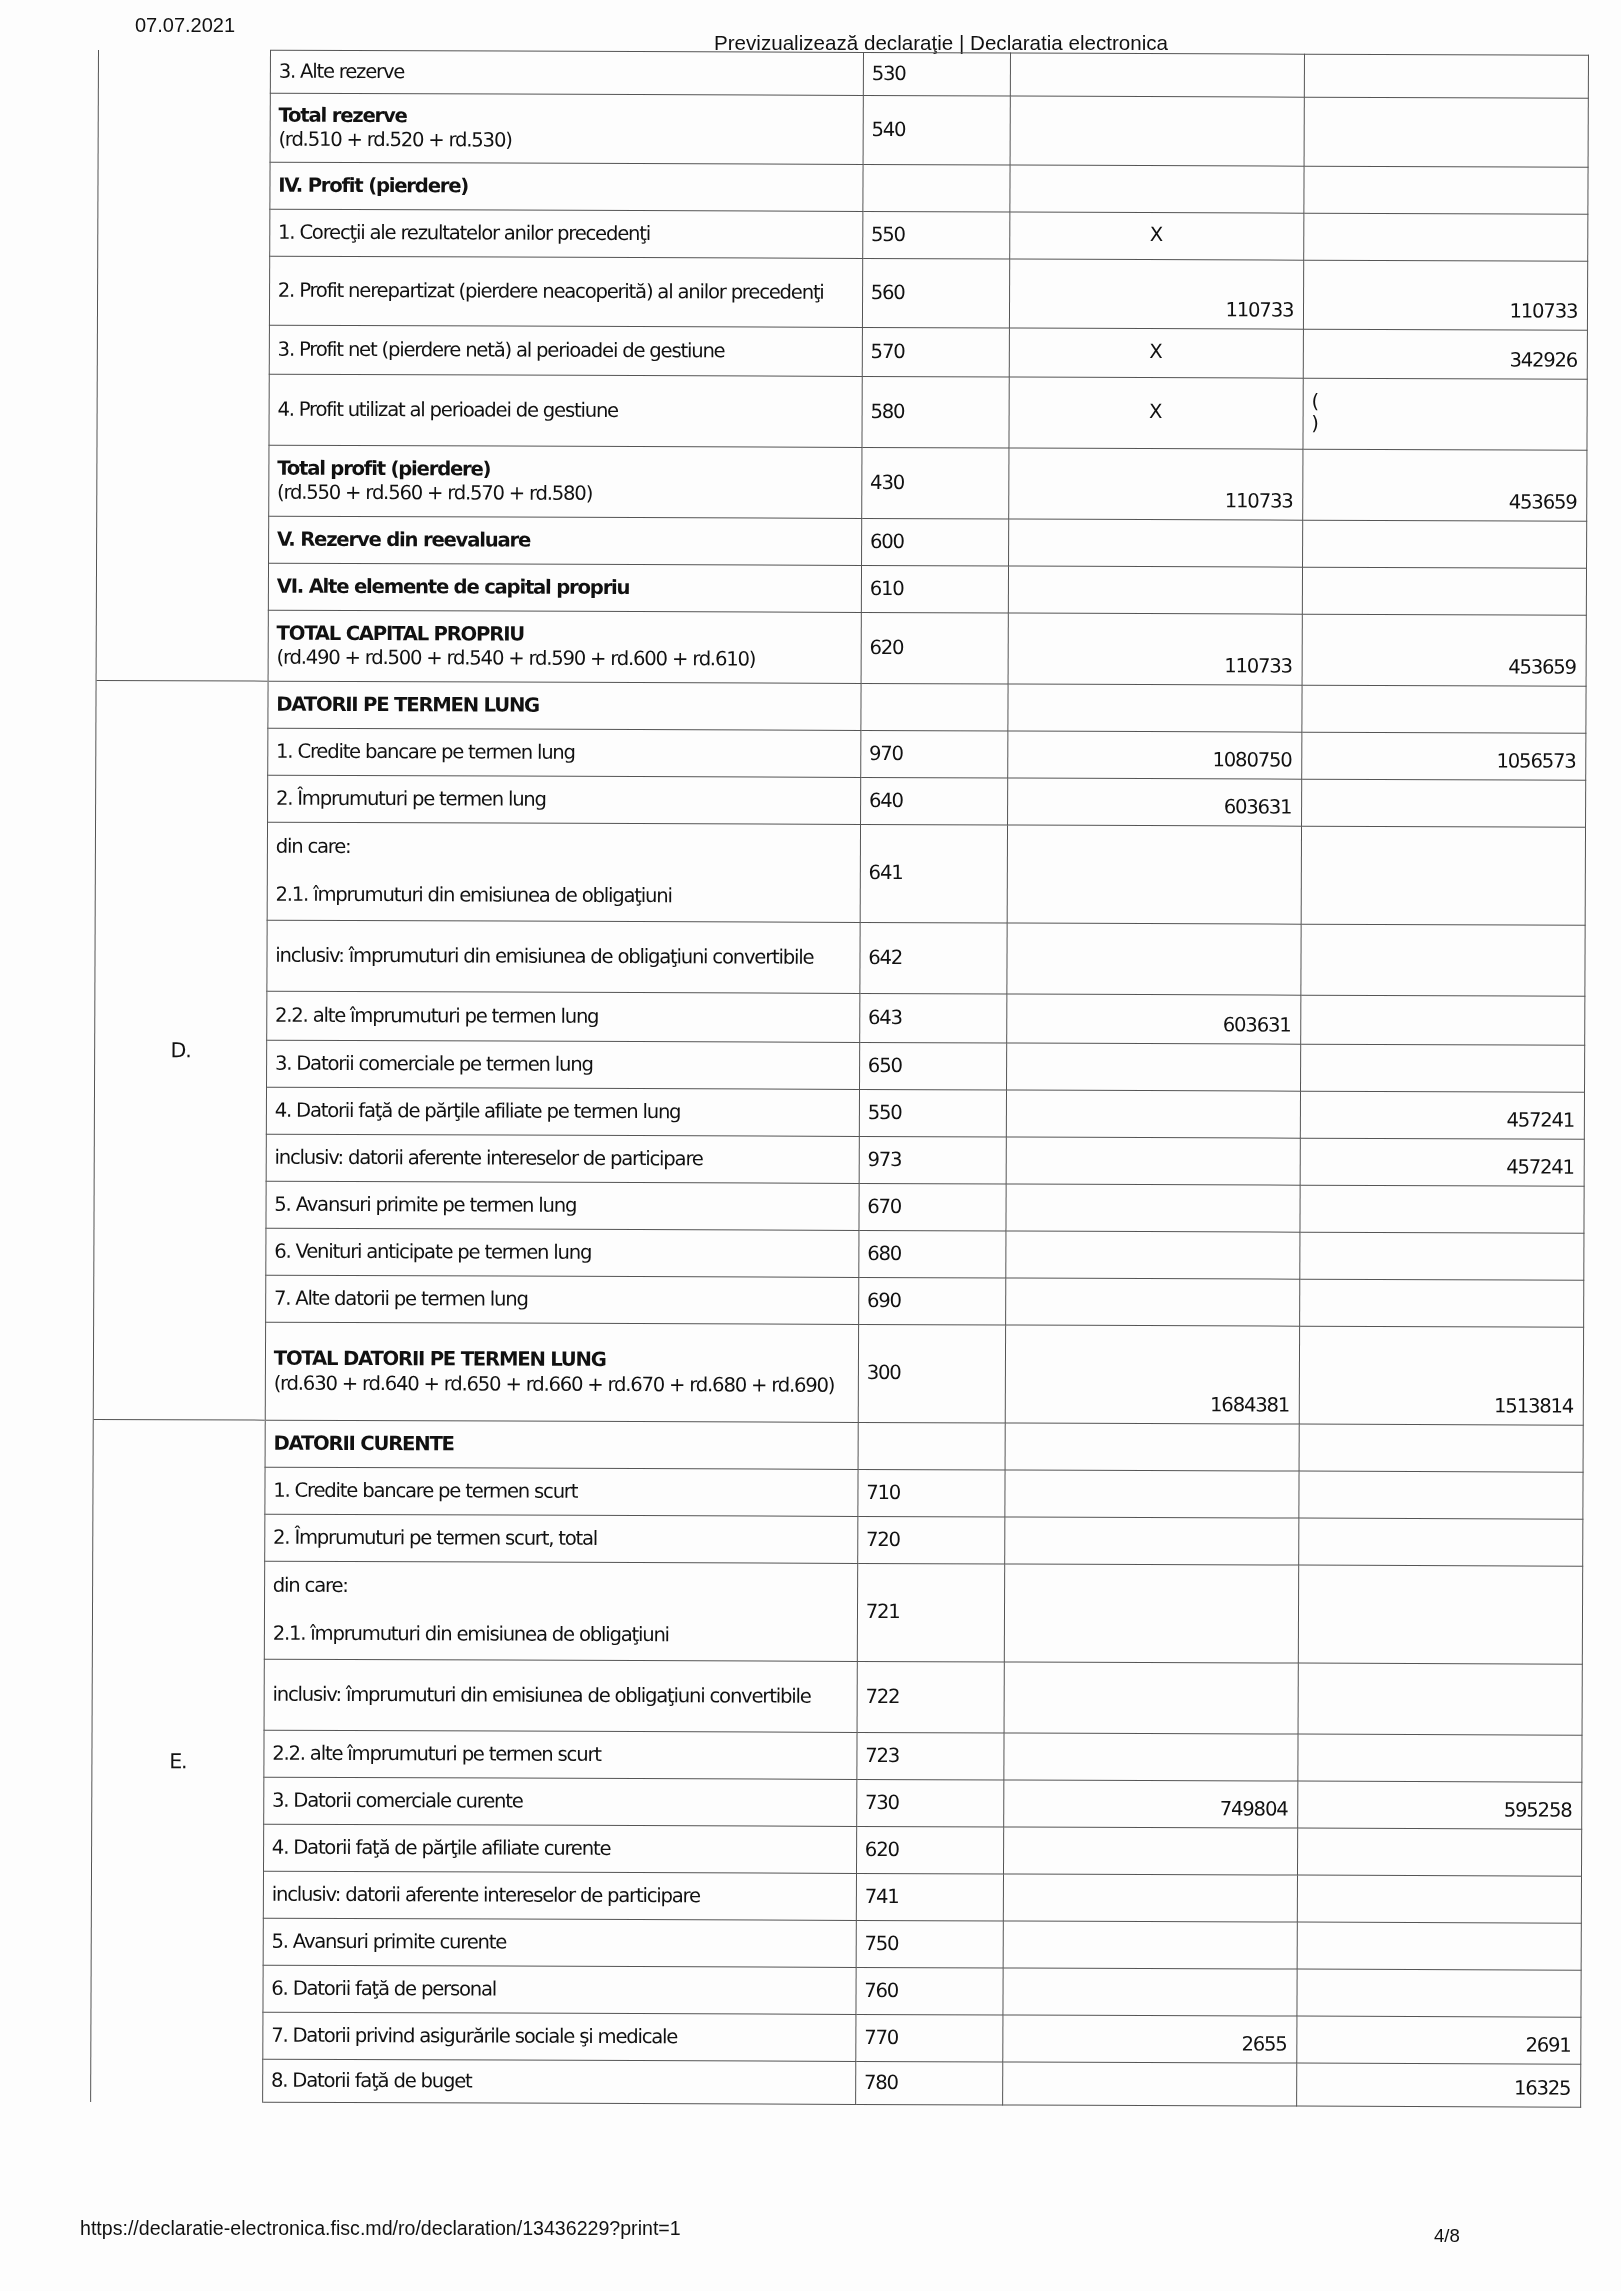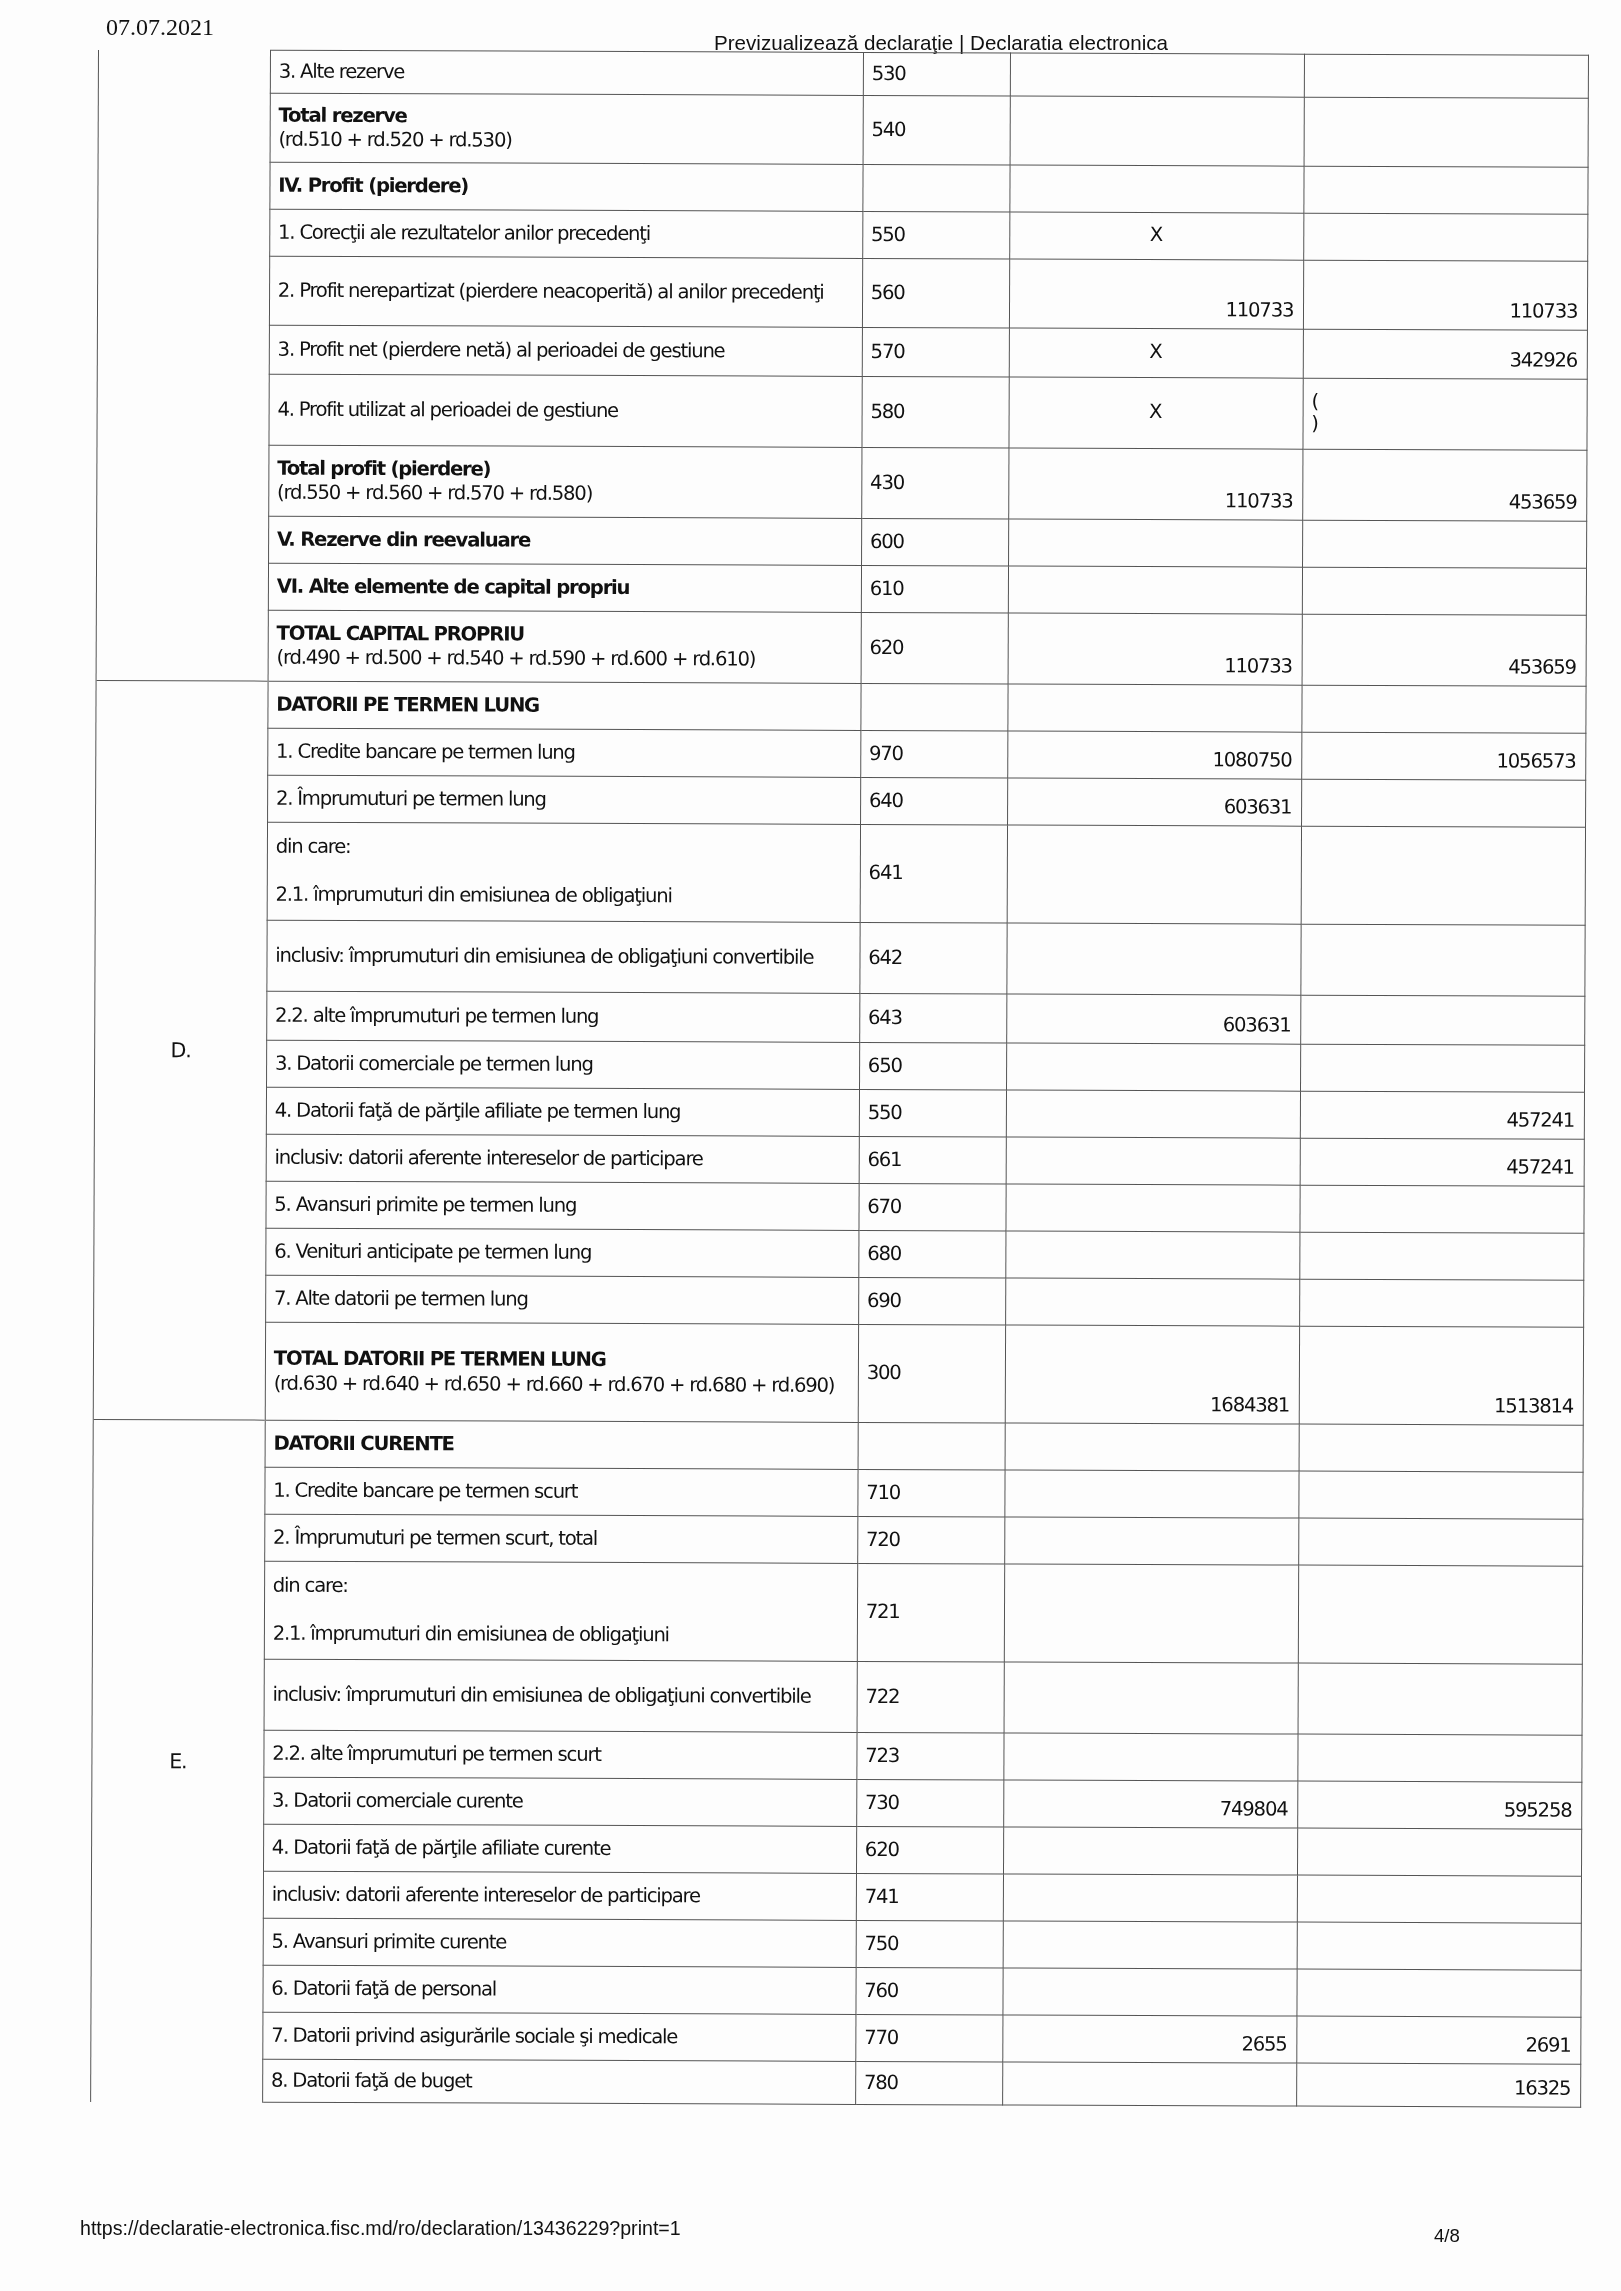--- a/index.html
+++ b/index.html
@@ -1,20 +1,20 @@
 <!DOCTYPE html>
 <html><head>
 <meta charset="utf-8">
 <style>
   html, body { margin:0; padding:0; }
   body {
     width:1621px; height:2292px; background:#fdfdfd; position:relative; overflow:hidden;
     font-family:"Liberation Sans", sans-serif; color:#111;
   }
-  .hdr-date { position:absolute; left:106px; top:13.7px; font-size:24px;font-family:Liberation Serif, serif; }
+  .hdr-date { position:absolute; left:135px; top:13.7px; font-size:20px; }
   .hdr-title { position:absolute; left:714px; top:31px; font-size:20.6px; }
   .footer-url { position:absolute; left:80px; top:2217px; font-size:19.6px; }
   .footer-page { position:absolute; left:1434px; top:2225px; font-size:18.6px; }
 
   .sheet {
     position:absolute; left:98px; top:49px; width:1490px;
     transform: rotate(0.22deg); transform-origin: 0 0;
   }
   table { border-collapse:collapse; width:1490px; table-layout:fixed; }
   td {
@@ -211,21 +211,21 @@
             <span class="sub">4. Datorii faţă de părţile afiliate pe termen lung</span>
           </td>
           <td class="code">550</td>
           <td class="val"></td>
           <td class="val">457241</td>
         </tr>
         <tr style="height: 47px;">
           <td>
             <span class="sub">inclusiv: datorii aferente intereselor de participare</span>
           </td>
-          <td class="code">661</td>
+          <td class="code">973</td>
           <td class="val"></td>
           <td class="val">457241</td>
         </tr>
         <tr style="height: 47px;">
           <td>
             <span class="sub">5. Avansuri primite pe termen lung</span>
           </td>
           <td class="code">670</td>
           <td class="val"></td>
           <td class="val"></td>

